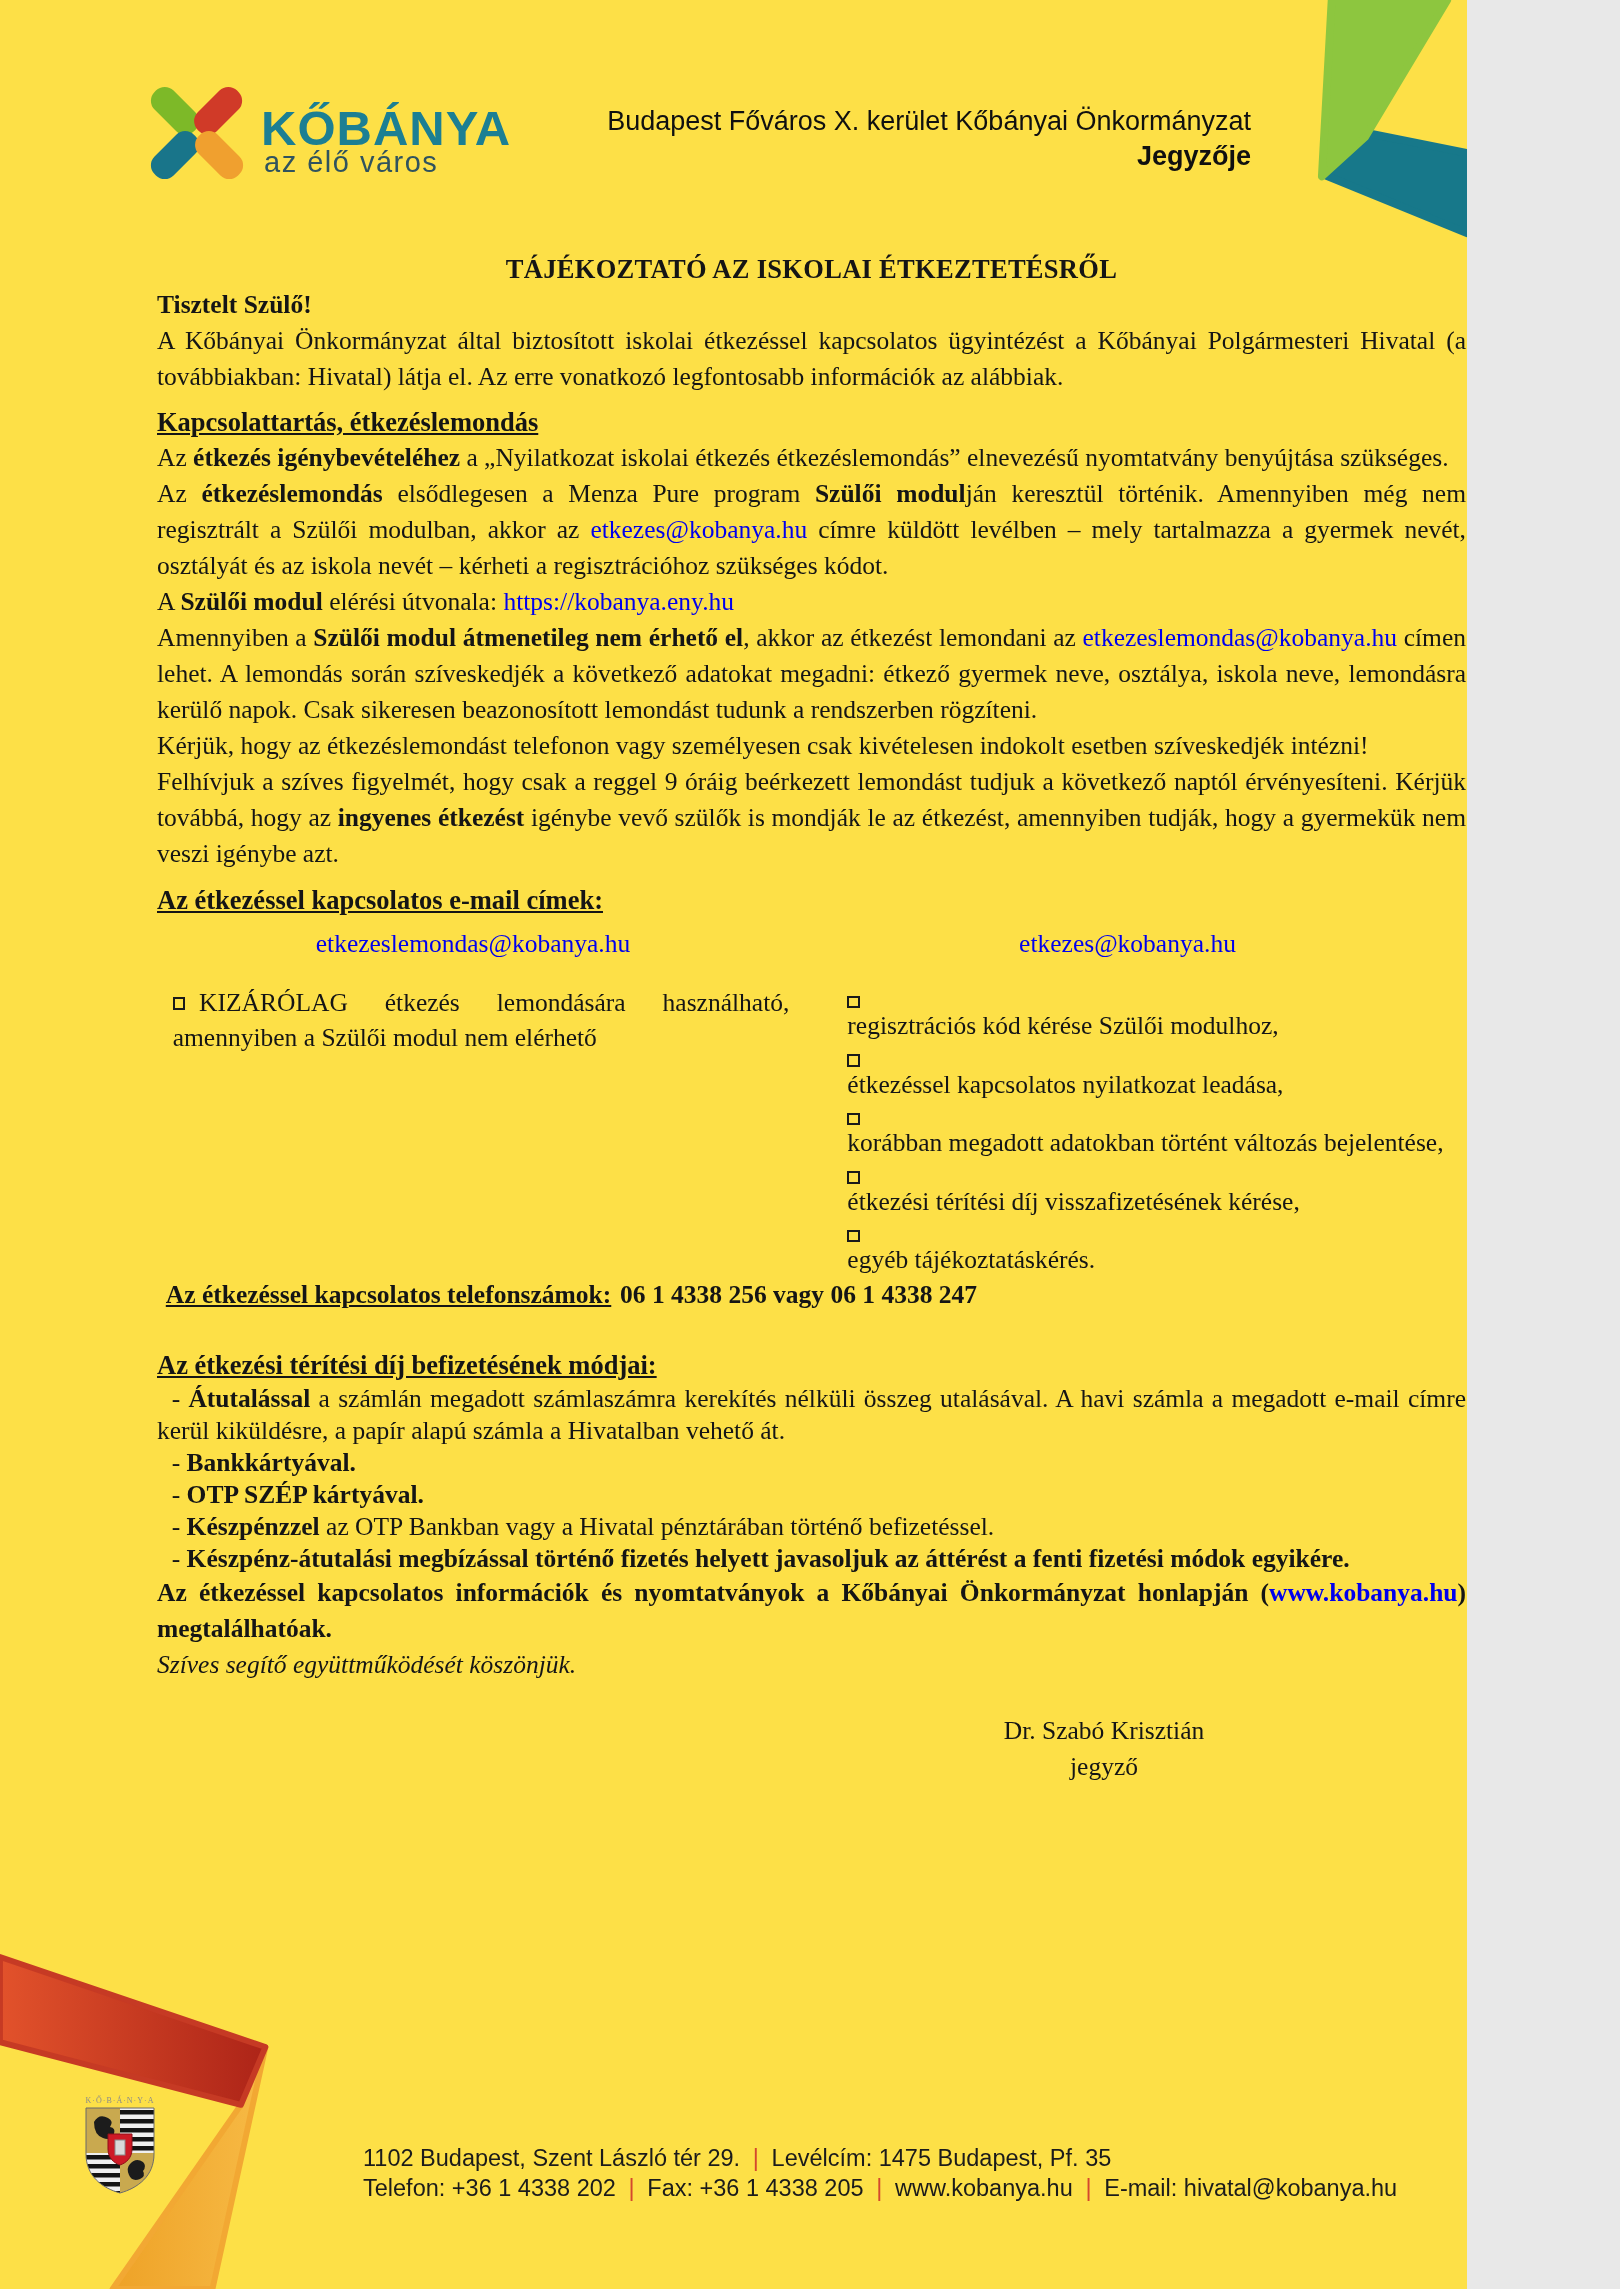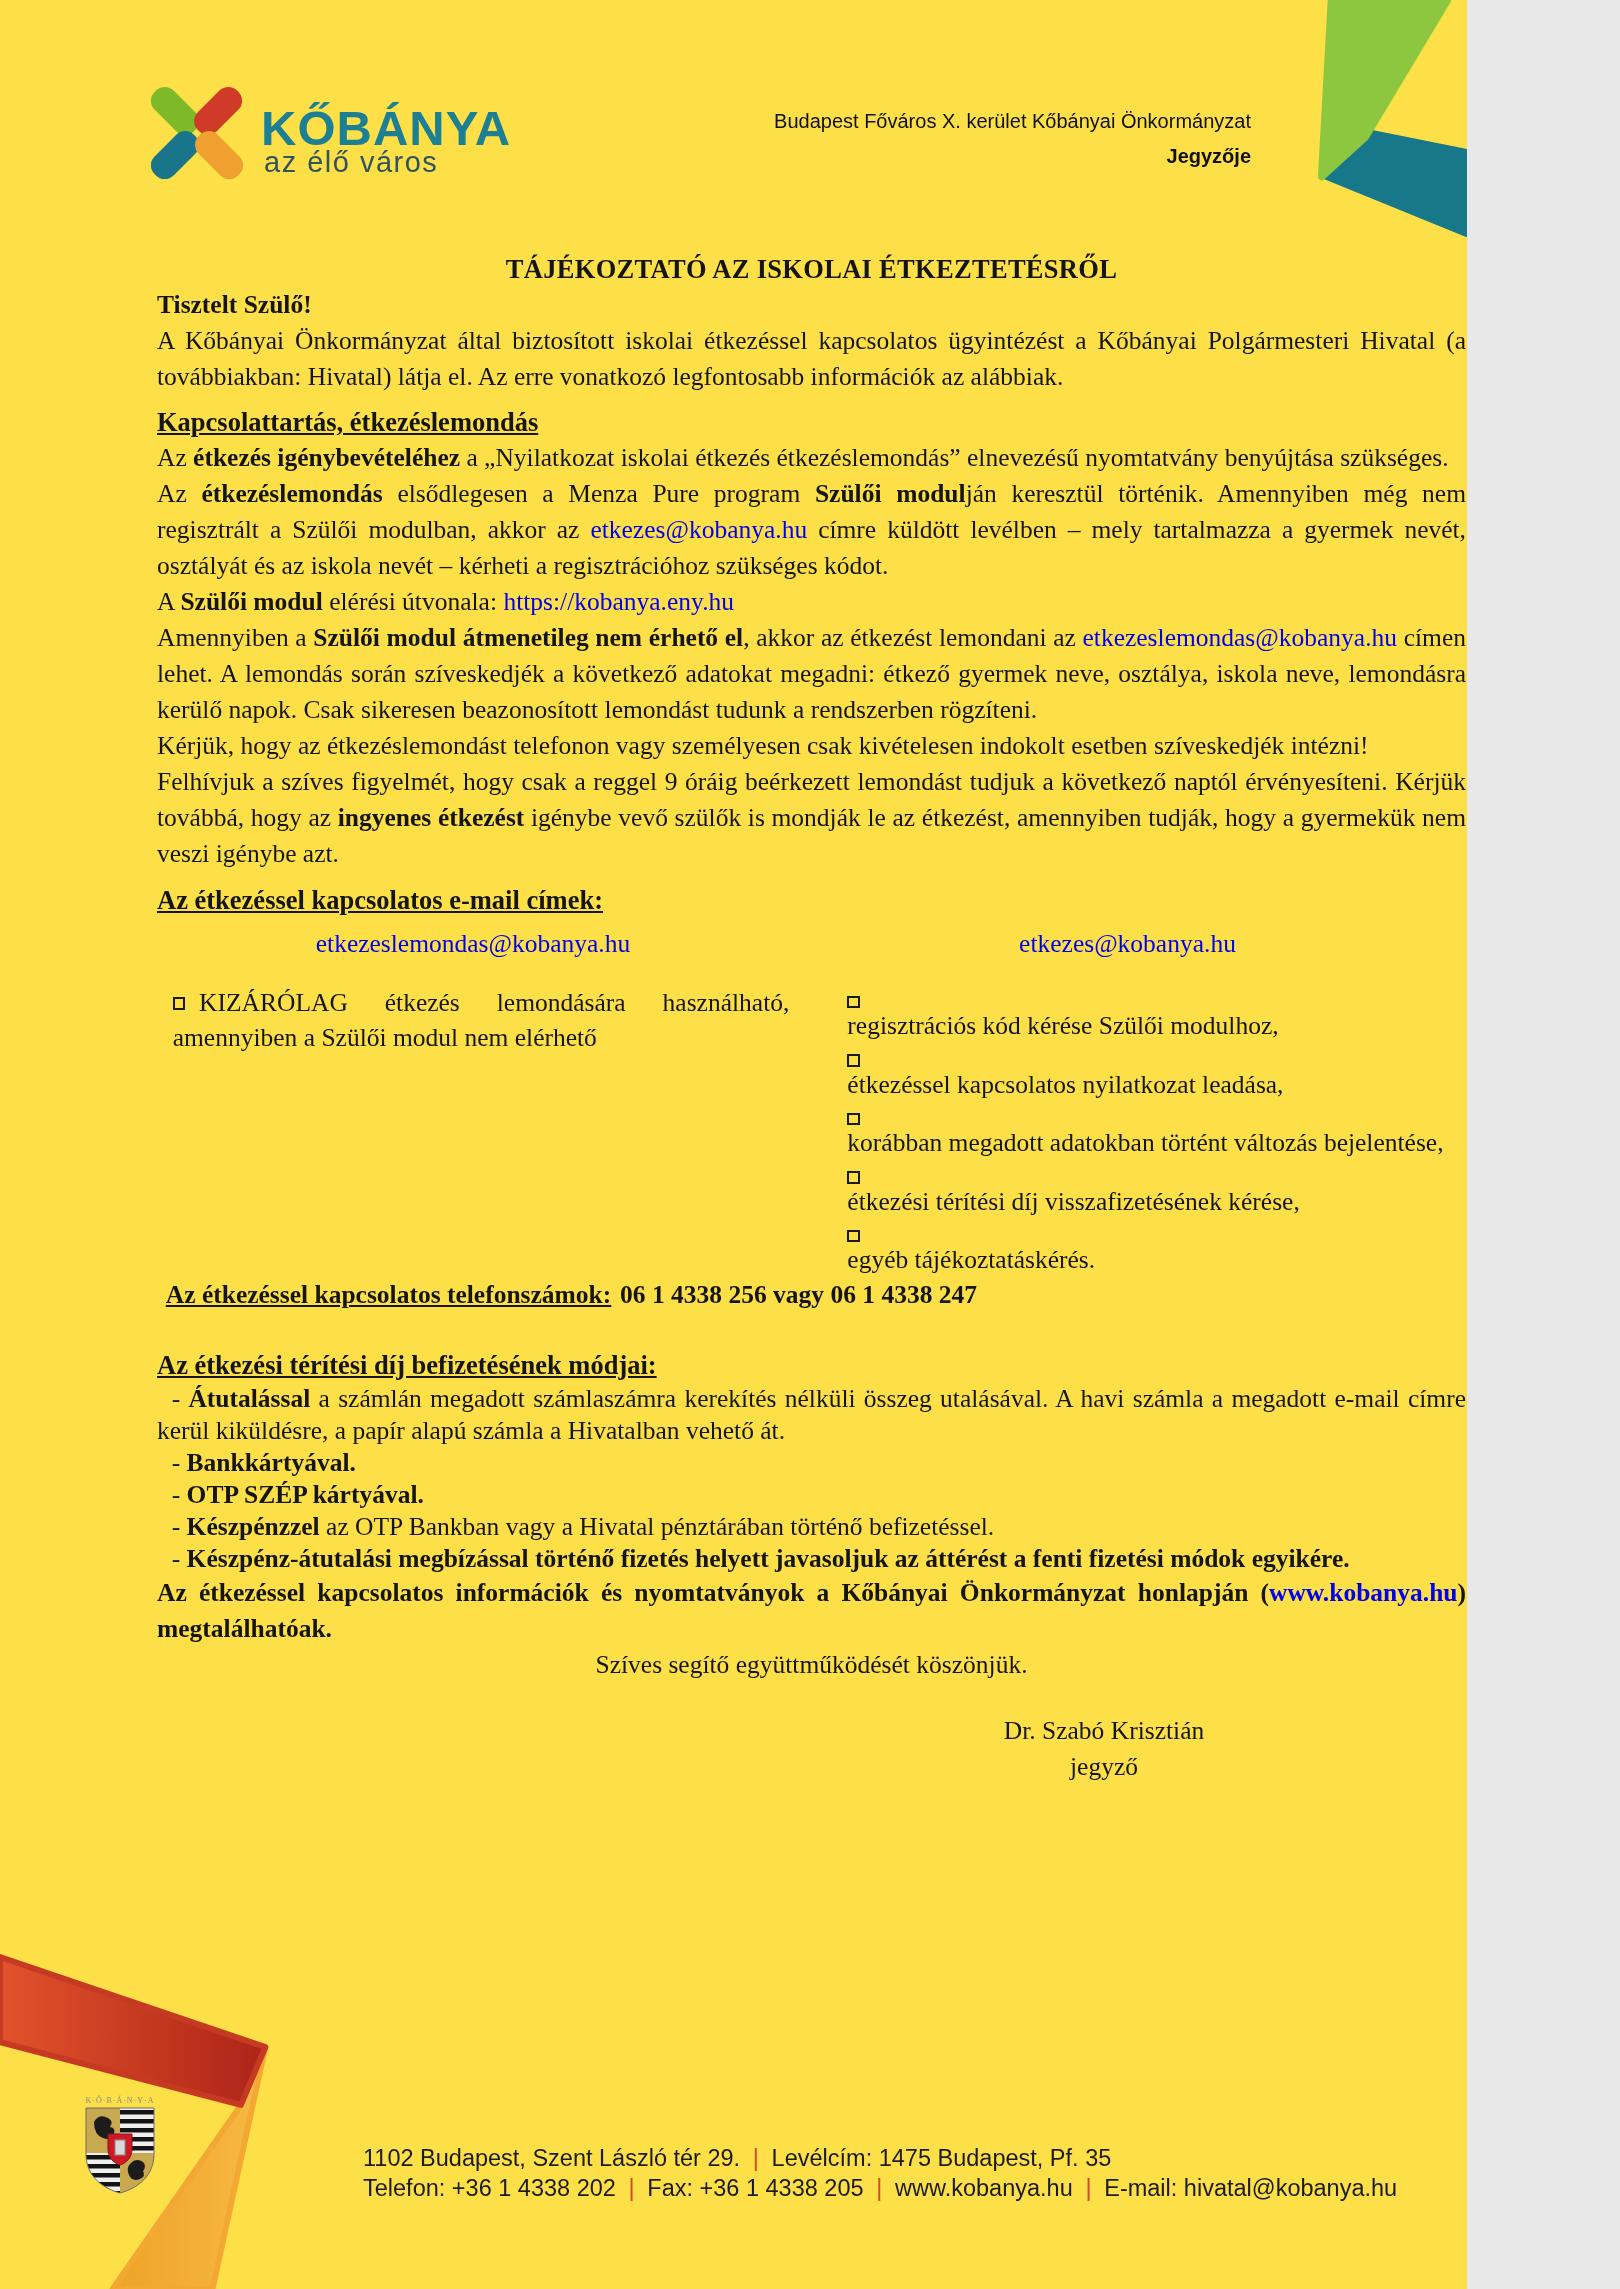--- a/index.html
+++ b/index.html
@@ -16,21 +16,21 @@
     font-weight:bold;font-size:49px;line-height:49px;color:#1C7F93;letter-spacing:1px;
   }
   .logo-tagline{
     position:absolute;left:264px;top:147px;
     font-family:"Liberation Sans","DejaVu Sans",sans-serif;
     font-size:29px;line-height:31px;color:#30535E;letter-spacing:1.5px;
   }
   .org-block{
     position:absolute;right:216px;top:106px;text-align:right;
     font-family:"Liberation Sans","DejaVu Sans",sans-serif;
-    font-size:20px;line-height:31px;color:#101010;margin-left:44px;
+    font-size:27px;line-height:31px;color:#101010;margin-left:44px;
   }
   .org-role{font-weight:bold;margin-top:3.9px;}
   .ribbon-tr{position:absolute;right:0;top:0;width:157px;height:245px;}
   .ribbon-bl{position:absolute;left:0;top:1950px;width:284px;height:339px;}
   .coa{position:absolute;left:82px;top:2092px;width:76px;height:104px;}
   
   .content{
     position:absolute;left:157px;top:0;width:1309px;
     font-size:25.5px;line-height:36px;text-align:justify;
   }
@@ -60,21 +60,21 @@
   .col-l .cbx{margin-right:13.7px;transform:translateY(-1px);}
   .col-r .cbx{flex:none;margin-top:10.8px;margin-right:16.7px;}
   .li-txt{flex:1;}
   .phone{margin-top:59px;text-indent:8.8px;font-weight:bold;text-align:left;}
   .phone .ul{text-decoration:underline;}
   .phone-value{margin-left:8.8px;}
   .mt-h-payment{margin-top:34px;}
   .payments{line-height:32px;}
   .payments p{text-indent:14.7px;}
   .bold-para{margin-top:37px;}
-  .p-thanks{margin-top:30px;text-align:center;}
+  .p-thanks{margin-top:30px;text-align:left;font-style:italic;}
   .signature{margin-top:30px;margin-left:741px;width:412px;text-align:center;line-height:36px;}
   
   .footer{
     position:absolute;left:363px;top:2143px;
     font-family:"Liberation Sans","DejaVu Sans",sans-serif;
     font-size:23.5px;line-height:30px;color:#1b1b1b;white-space:nowrap;
   }
   .footer .sep{color:#D4482E;padding:0 12.7px;}
 </style>
 </head>

